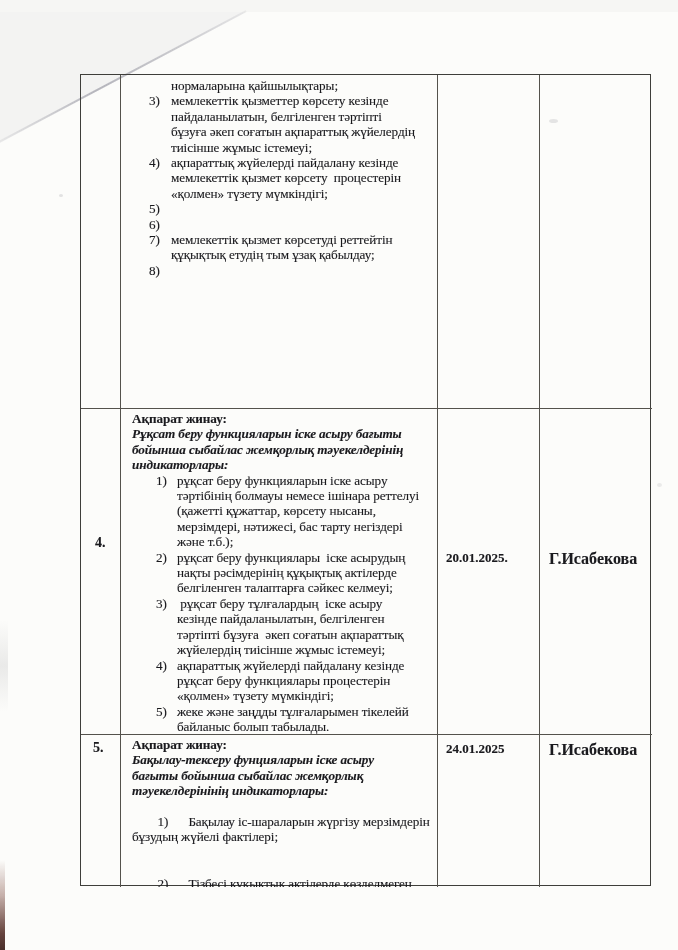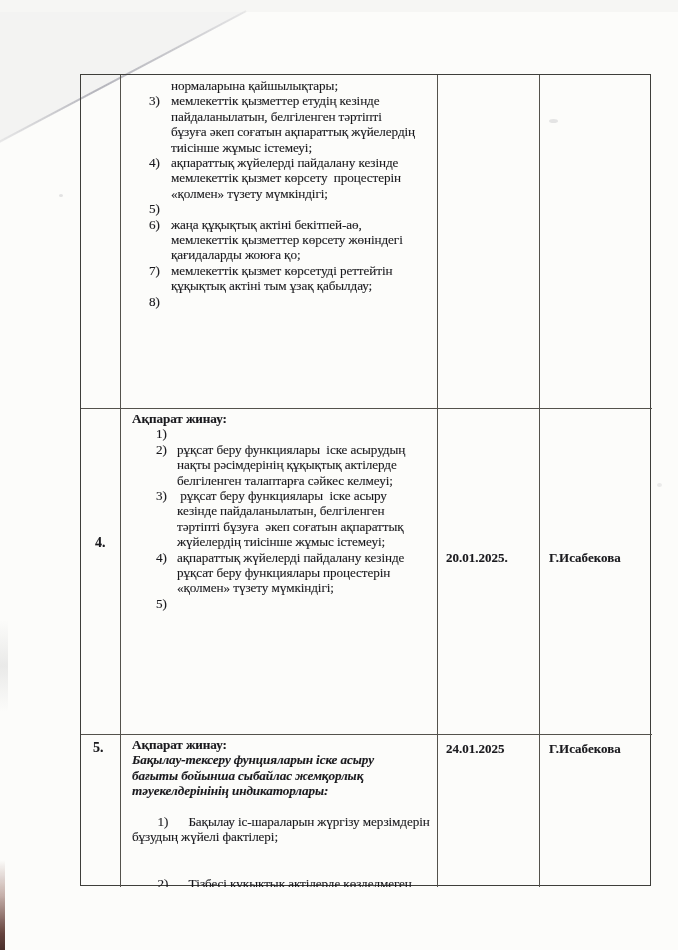--- a/index.html
+++ b/index.html
@@ -85,21 +85,21 @@
 
   .sec-header{font-weight:700;padding-left:11px;}
   .sec-sub{font-weight:700;font-style:italic;padding-left:11px;white-space:pre;}
 
   .flushitem{padding-left:11px;white-space:pre;}
   .flushitem .imark{margin-right:20px;}
 
   .date-cell{font-weight:700;font-size:13px;-webkit-text-stroke:0.2px rgba(22,22,28,0.55);}
   .date-cell.r1{padding:141px 0 0 8px;}
   .date-cell.r2{padding:6px 0 0 8px;}
-  .name-cell{font-weight:700;font-size:13px;-webkit-text-stroke:0.2px rgba(22,22,28,0.55);}
+  .name-cell{font-weight:700;font-size:16px;-webkit-text-stroke:0.2px rgba(22,22,28,0.55);}
   .name-cell.r1{padding:141px 0 0 9px;}
   .name-cell.r2{padding:6px 0 0 9px;}
 </style>
 </head>
 <body>
 
 <div class="page">
 
   <div class="corner-shadow"></div>
   <div class="crease"></div>
@@ -111,79 +111,86 @@
   <div class="doc-table">
 
     <div class="cell num-cell r0 txt"></div>
     <div class="cell content-cell r0 txt">
       <div class="hang">
         <span class="marker"></span>
           <span class="litext">нормаларына қайшылықтары;</span>
       </div>
       <div class="hang">
         <span class="marker">3)</span>
-          <span class="litext">мемлекеттік қызметтер етудің кезінде
+          <span class="litext">мемлекеттік қызметтер көрсету кезінде
 пайдаланылатын, белгіленген тәртіпті
 бұзуға әкеп соғатын ақпараттық жүйелердің
 тиісінше жұмыс істемеуі;</span>
       </div>
       <div class="hang">
         <span class="marker">4)</span>
           <span class="litext">ақпараттық жүйелерді пайдалану кезінде
 мемлекеттік қызмет көрсету  процестерін
 «қолмен» түзету мүмкіндігі;</span>
       </div>
       <div class="hang">
         <span class="marker">5)</span>
       </div>
       <div class="hang">
         <span class="marker">6)</span>
-          <span class="litext">жаңа құқықтық актіні бекітпей-аө,
-мемлекеттік қызметтер көрсету жөніндегі
-қағидаларды жоюға қо;</span>
       </div>
       <div class="hang">
         <span class="marker">7)</span>
           <span class="litext">мемлекеттік қызмет көрсетуді реттейтін
-құқықтық актіні тым ұзақ қабылдау;</span>
+құқықтық етудің тым ұзақ қабылдау;</span>
       </div>
       <div class="hang">
         <span class="marker">8)</span>
       </div>
     </div>
     <div class="cell date-cell r0"></div>
     <div class="cell name-cell r0 last-col"></div>
 
     <div class="cell num-cell r1 txt">4.</div>
     <div class="cell content-cell r1 txt">
       <div class="sec-header">Ақпарат жинау:</div>
+      <div class="sec-sub">Рұқсат беру функцияларын іске асыру бағыты
+бойынша сыбайлас жемқорлық тәуекелдерінің
+индикаторлары:</div>
       <div class="hang">
         <span class="marker">1)</span>
+          <span class="litext">рұқсат беру функцияларын іске асыру
+тәртібінің болмауы немесе ішінара реттелуі
+(қажетті құжаттар, көрсету нысаны,
+мерзімдері, нәтижесі, бас тарту негіздері
+және т.б.);</span>
       </div>
       <div class="hang">
         <span class="marker">2)</span>
           <span class="litext">рұқсат беру функциялары  іске асырудың
 нақты рәсімдерінің құқықтық актілерде
 белгіленген талаптарға сәйкес келмеуі;</span>
       </div>
       <div class="hang">
         <span class="marker">3)</span>
-          <span class="litext"> рұқсат беру функциялары  іске асыру
+          <span class="litext"> рұқсат беру тұлғалардың  іске асыру
 кезінде пайдаланылатын, белгіленген
 тәртіпті бұзуға  әкеп соғатын ақпараттық
 жүйелердің тиісінше жұмыс істемеуі;</span>
       </div>
       <div class="hang">
         <span class="marker">4)</span>
           <span class="litext">ақпараттық жүйелерді пайдалану кезінде
 рұқсат беру функциялары процестерін
 «қолмен» түзету мүмкіндігі;</span>
       </div>
       <div class="hang">
         <span class="marker">5)</span>
+          <span class="litext">жеке және заңдды тұлғаларымен тікелейй
+байланыс болып табылады.</span>
       </div>
     </div>
     <div class="cell date-cell r1">20.01.2025.</div>
     <div class="cell name-cell r1 last-col">Г.Исабекова</div>
 
     <div class="cell num-cell r2 txt last-row">5.</div>
     <div class="cell content-cell r2 txt last-row">
       <div class="sec-header">Ақпарат жинау:</div>
       <div class="sec-sub">Бақылау-тексеру фунцияларын іске асыру
 бағыты бойынша сыбайлас жемқорлық

